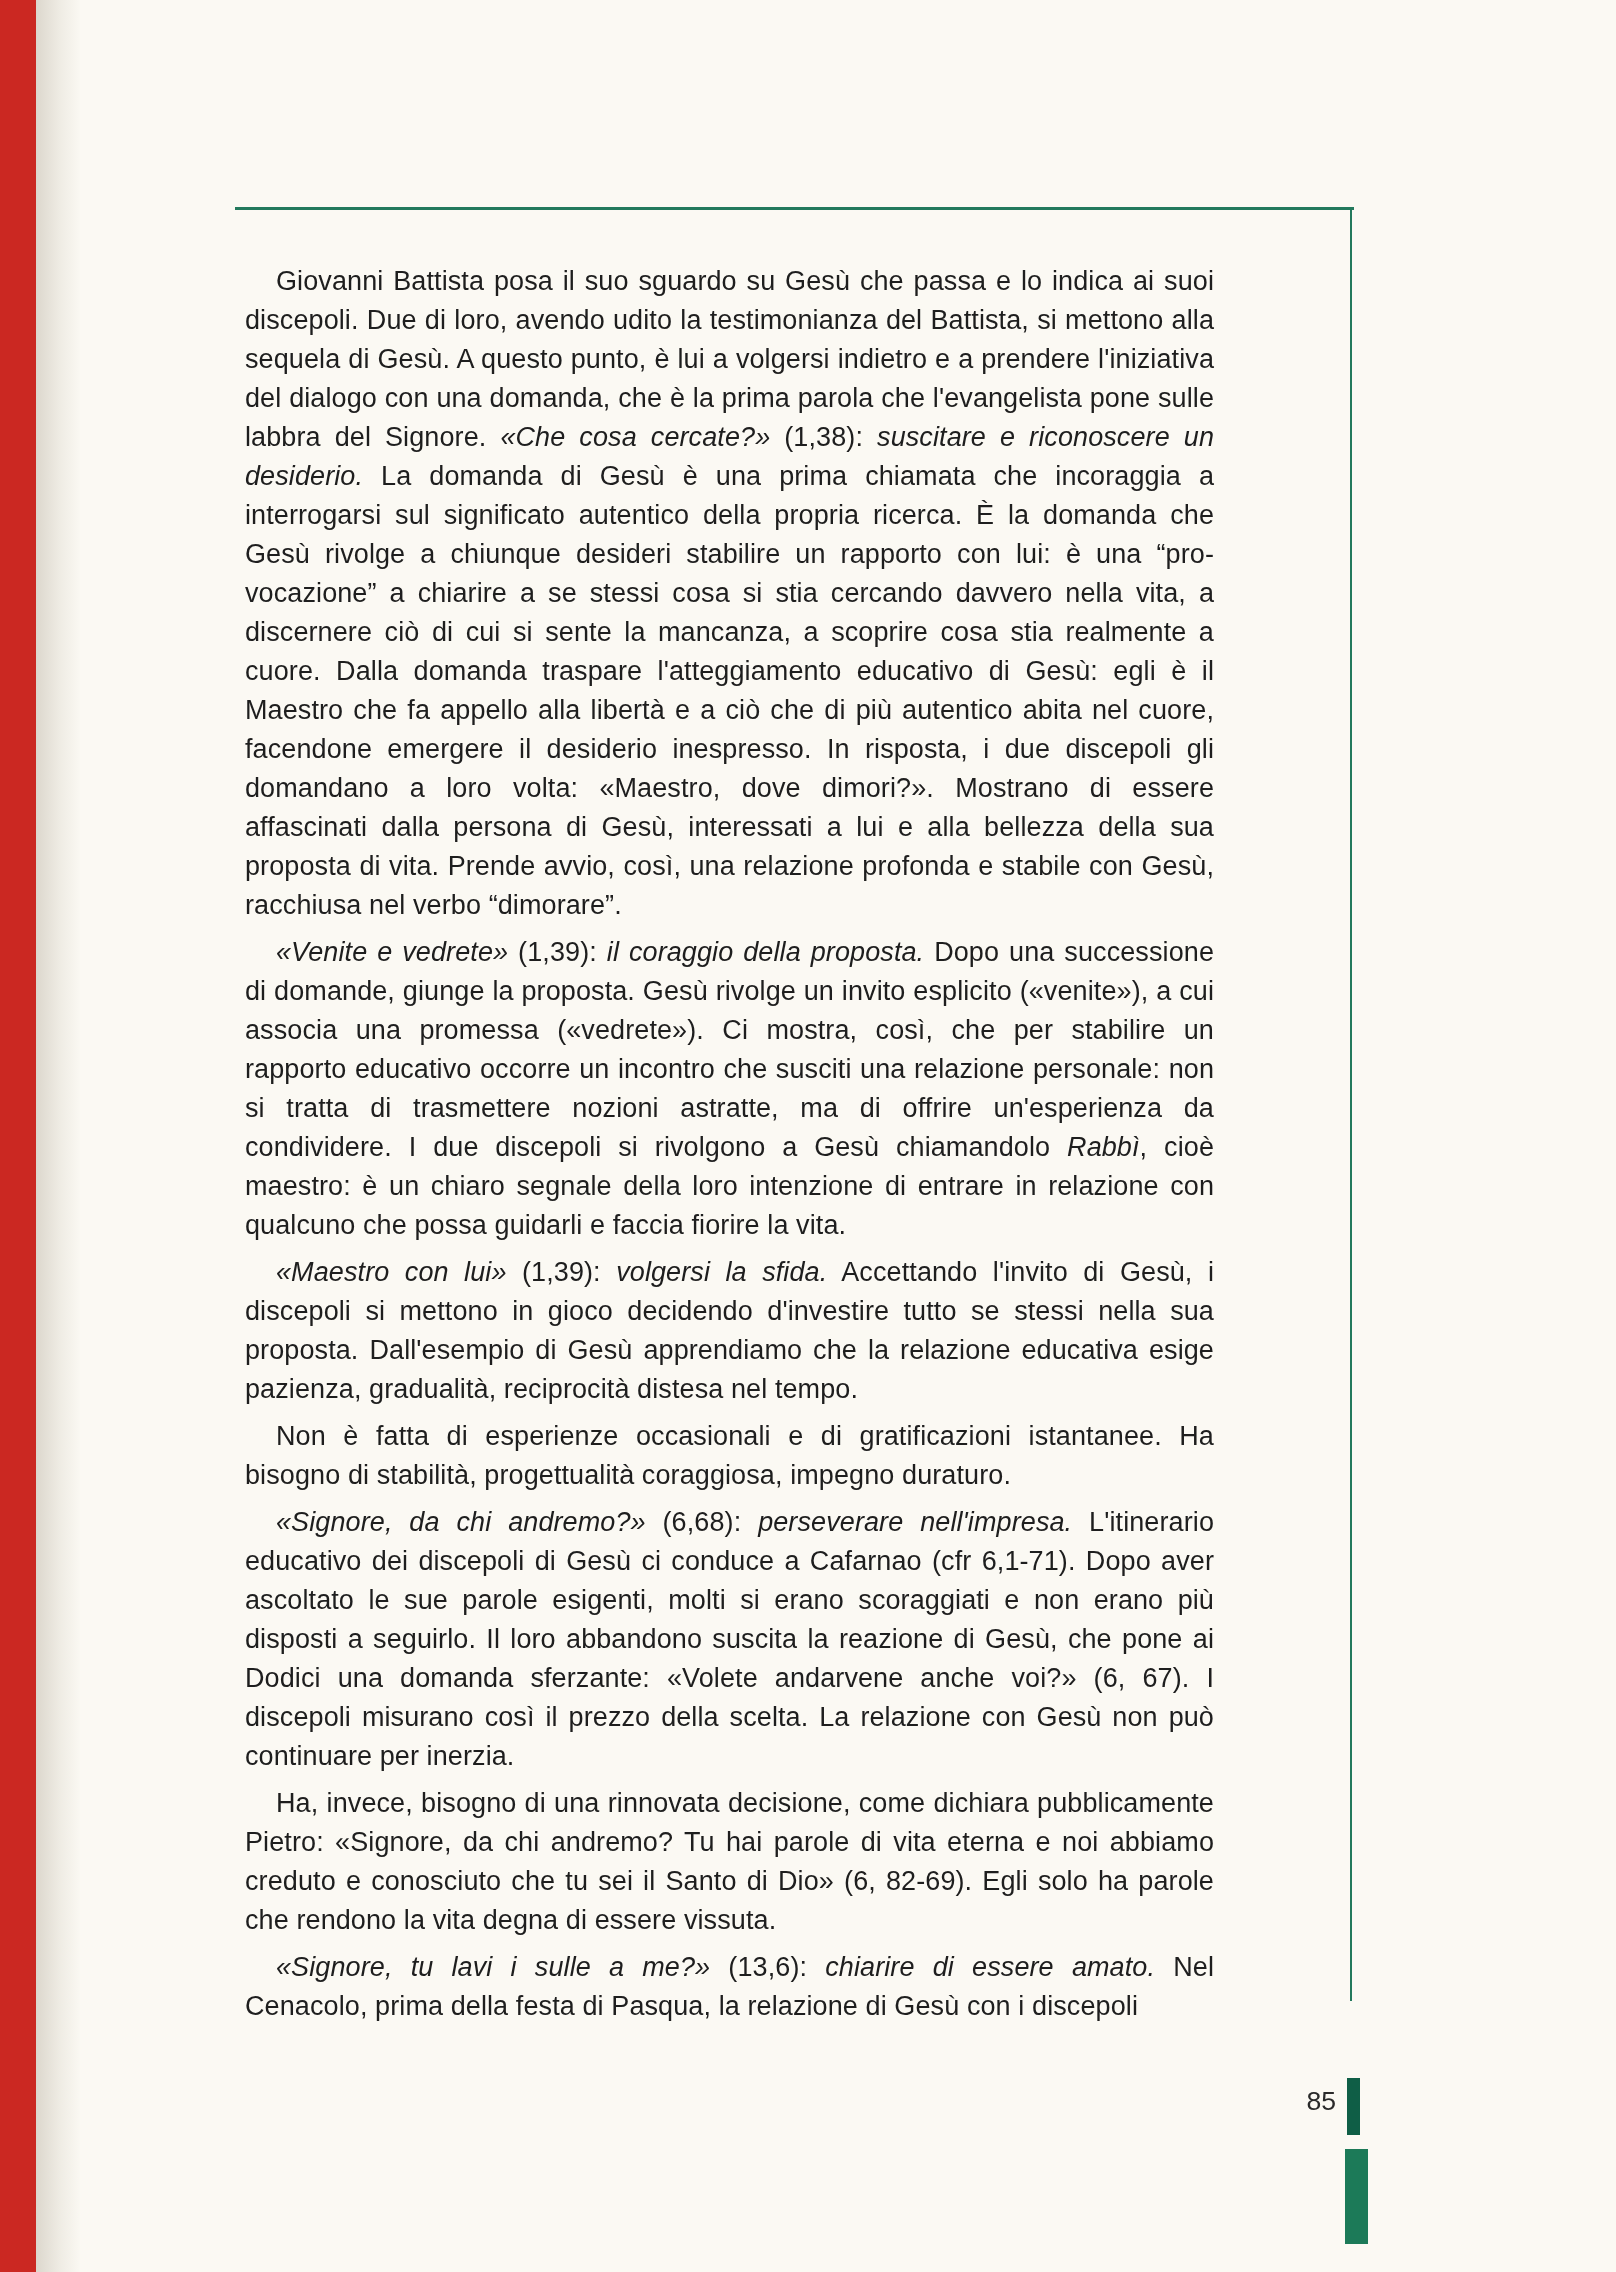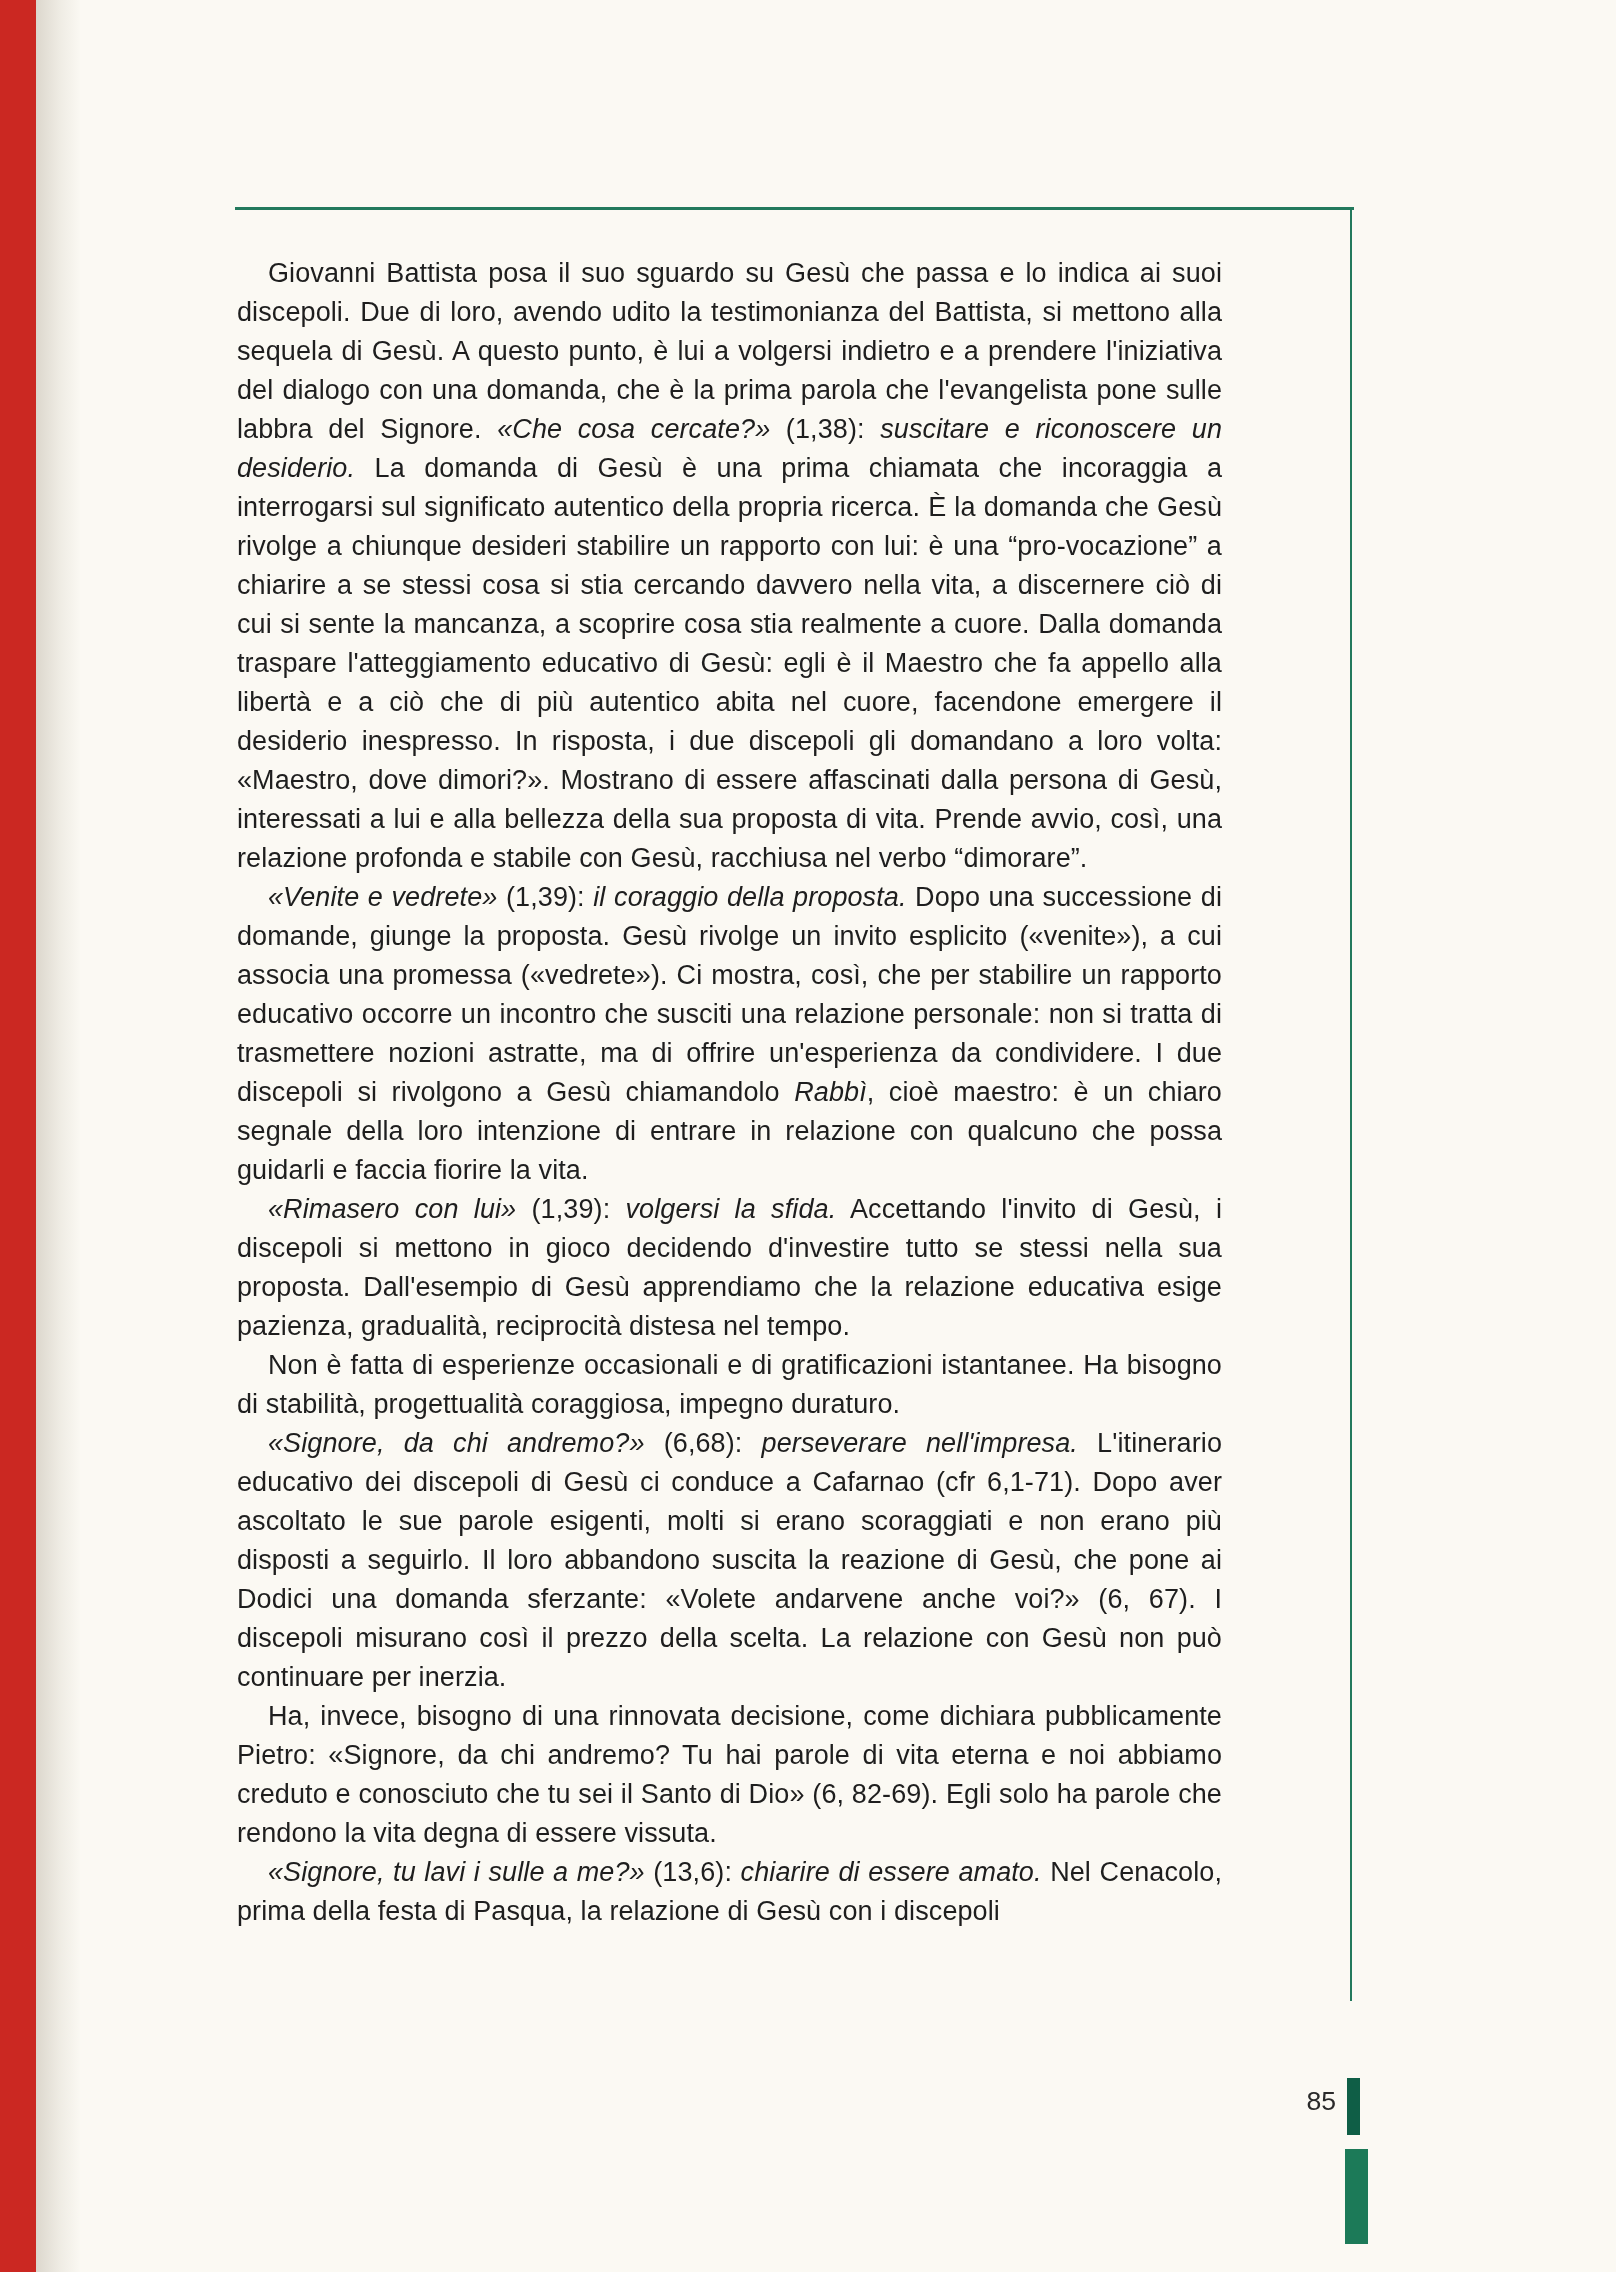--- a/index.html
+++ b/index.html
@@ -46,21 +46,21 @@
     position: absolute;
     left: 237px; top: 254px;
     width: 985px;
     font-size: 27px;
     line-height: 39px;
     color: #1e1e1e;
     text-align: justify;
     letter-spacing: 0.1px;
   }
   .text-block p {
-    margin: 0;
+    margin: 8px;
     text-indent: 31px;
   }
   .text-block i { font-style: italic; }
   .pageno {
     position: absolute;
     left: 1257px; top: 2086px;
     width: 79px;
     text-align: right;
     font-size: 26.6px;
     color: #2a2a2a;
@@ -84,21 +84,21 @@
 <div class="spine"></div>
 <div class="edge"></div>
 <div class="paper"></div>
 
 <div class="rule-top"></div>
 <div class="rule-right"></div>
 
 <div class="text-block">
     <p><span>Giovanni Battista posa il suo sguardo su Gesù che passa e lo indica ai suoi discepoli. Due di loro, avendo udito la testimonianza del Battista, si mettono alla sequela di Gesù. A questo punto, è lui a volgersi indietro e a prendere l'iniziativa del dialogo con una domanda, che è la prima parola che l'evangelista pone sulle labbra del Signore. </span><i>«Che cosa cercate?»</i><span> (1,38): </span><i>suscitare e riconoscere un desiderio.</i><span> La domanda di Gesù è una prima chiamata che incoraggia a interrogarsi sul significato autentico della propria ricerca. È la domanda che Gesù rivolge a chiunque desideri stabilire un rapporto con lui: è una “pro-vocazione” a chiarire a se stessi cosa si stia cercando davvero nella vita, a discernere ciò di cui si sente la mancanza, a scoprire cosa stia realmente a cuore. Dalla domanda traspare l'atteggiamento educativo di Gesù: egli è il Maestro che fa appello alla libertà e a ciò che di più autentico abita nel cuore, facendone emergere il desiderio inespresso. In risposta, i due discepoli gli domandano a loro volta: «Maestro, dove dimori?». Mostrano di essere affascinati dalla persona di Gesù, interessati a lui e alla bellezza della sua proposta di vita. Prende avvio, così, una relazione profonda e stabile con Gesù, racchiusa nel verbo “dimorare”.</span></p>
     <p><i>«Venite e vedrete»</i><span> (1,39): </span><i>il coraggio della proposta.</i><span> Dopo una successione di domande, giunge la proposta. Gesù rivolge un invito esplicito («venite»), a cui associa una promessa («vedrete»). Ci mostra, così, che per stabilire un rapporto educativo occorre un incontro che susciti una relazione personale: non si tratta di trasmettere nozioni astratte, ma di offrire un'esperienza da condividere. I due discepoli si rivolgono a Gesù chiamandolo </span><i>Rabbì</i><span>, cioè maestro: è un chiaro segnale della loro intenzione di entrare in relazione con qualcuno che possa guidarli e faccia fiorire la vita.</span></p>
-    <p><i>«Rimasero con lui»</i><span> (1,39): </span><i>volgersi la sfida.</i><span> Accettando l'invito di Gesù, i discepoli si mettono in gioco decidendo d'investire tutto se stessi nella sua proposta. Dall'esempio di Gesù apprendiamo che la relazione educativa esige pazienza, gradualità, reciprocità distesa nel tempo.</span></p>
+    <p><i>«Maestro con lui»</i><span> (1,39): </span><i>volgersi la sfida.</i><span> Accettando l'invito di Gesù, i discepoli si mettono in gioco decidendo d'investire tutto se stessi nella sua proposta. Dall'esempio di Gesù apprendiamo che la relazione educativa esige pazienza, gradualità, reciprocità distesa nel tempo.</span></p>
     <p><span>Non è fatta di esperienze occasionali e di gratificazioni istantanee. Ha bisogno di stabilità, progettualità coraggiosa, impegno duraturo.</span></p>
     <p><i>«Signore, da chi andremo?»</i><span> (6,68): </span><i>perseverare nell'impresa.</i><span> L'itinerario educativo dei discepoli di Gesù ci conduce a Cafarnao (cfr 6,1-71). Dopo aver ascoltato le sue parole esigenti, molti si erano scoraggiati e non erano più disposti a seguirlo. Il loro abbandono suscita la reazione di Gesù, che pone ai Dodici una domanda sferzante: «Volete andarvene anche voi?» (6, 67). I discepoli misurano così il prezzo della scelta. La relazione con Gesù non può continuare per inerzia.</span></p>
     <p><span>Ha, invece, bisogno di una rinnovata decisione, come dichiara pubblicamente Pietro: «Signore, da chi andremo? Tu hai parole di vita eterna e noi abbiamo creduto e conosciuto che tu sei il Santo di Dio» (6, 82-69). Egli solo ha parole che rendono la vita degna di essere vissuta.</span></p>
     <p><i>«Signore, tu lavi i sulle a me?»</i><span> (13,6): </span><i>chiarire di essere amato.</i><span> Nel Cenacolo, prima della festa di Pasqua, la relazione di Gesù con i discepoli</span></p>
   </div>
 
 <div class="pageno">85</div>
 <div class="pageno-bar"></div>
 <div class="bottom-bar"></div>
 

